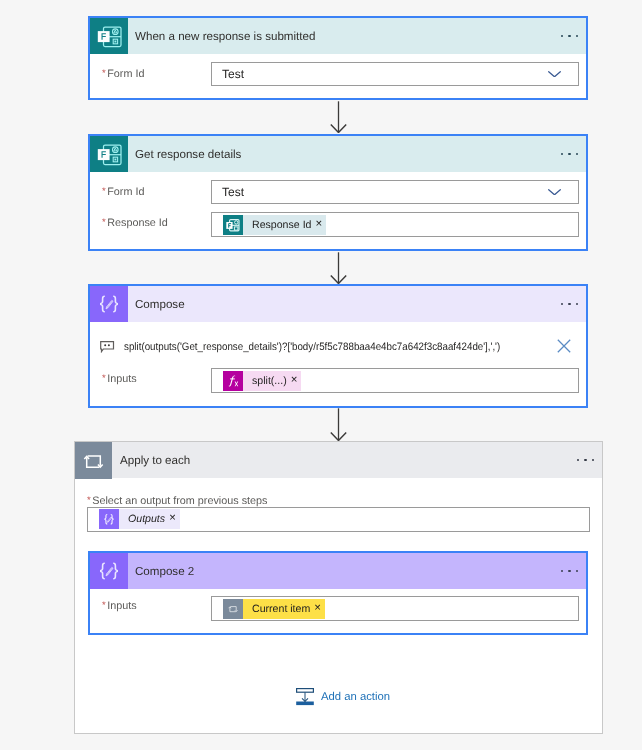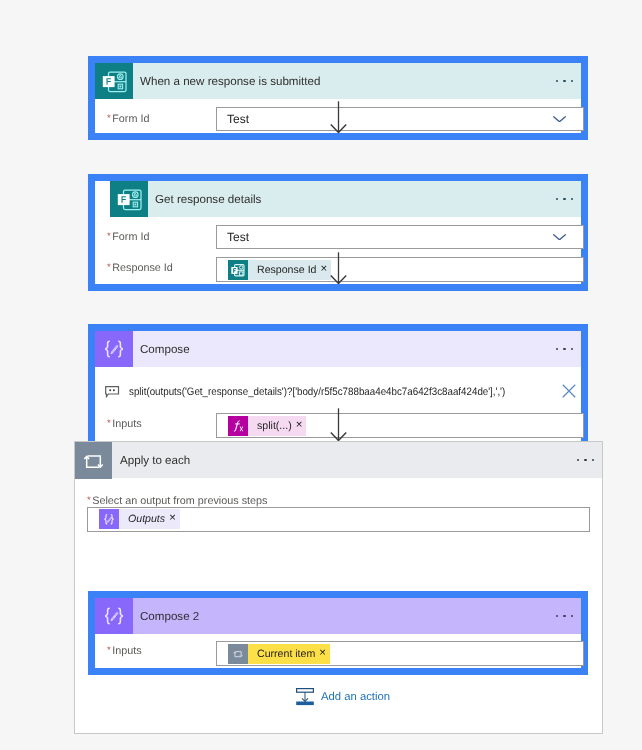--- a/index.html
+++ b/index.html
@@ -2,21 +2,21 @@
 <html><head>
 <meta charset="utf-8">
 <style>
   html,body{margin:0;padding:0;}
   body{width:642px;height:750px;background:#f6f6f6;
        font-family:"Liberation Sans",sans-serif;
        -webkit-font-smoothing:antialiased;text-rendering:geometricPrecision;}
   .stage{position:relative;width:642px;height:750px;overflow:hidden;background:#f6f6f6;}
 
   
-  .card{position:absolute;background:#fff;border:7px solid #3b82f6;box-sizing:border-box;margin-top:40px;}
+  .card{position:absolute;background:#fff;border:2px solid #3b82f6;box-sizing:border-box;}
   .card-head{position:relative;height:36px;box-sizing:border-box;}
   .card-icon{position:absolute;left:0;top:0;width:38px;height:36px;display:block;}
   .card-title{position:absolute;left:45px;top:1px;height:36px;line-height:36px;
               font-size:11.6px;color:#302f2d;white-space:nowrap;}
   .ellipsis{position:absolute;top:0;height:36px;display:flex;align-items:center;gap:5.2px;}
   .ellipsis i{display:block;width:2.2px;height:2.2px;border-radius:50%;background:#2a4a58;}
 
   
   .label{position:absolute;font-size:10.8px;color:#5b5a58;white-space:nowrap;}
   .req{color:#c0504d;font-size:9.5px;margin-right:1.5px;position:relative;top:-1.5px;}
@@ -82,21 +82,21 @@
         <path d="M0.7 0.7 L6.5 5.8 L12.3 0.7" fill="none" stroke="#3a5a93" stroke-width="1.25" stroke-linecap="round" stroke-linejoin="round"></path>
       </svg>
     </div>
   </div>
 
   <svg class="arrow" style="left:330px;top:101px;width:17px;height:32px;" viewBox="0 0 17 32">
     <line x1="8.5" y1="0.3" x2="8.5" y2="31.2" stroke="#3b3a39" stroke-width="1.3"></line>
     <path d="M0.8 23.5 L8.5 31.5 L16.2 23.5" fill="none" stroke="#3b3a39" stroke-width="1.45"></path>
   </svg>
 
-  <div class="card" style="left:88px;top:134px;width:500px;height:117px;padding-left:15px;">
+  <div class="card" style="left:88px;top:134px;width:500px;height:117px;">
     <div class="card-head" style="background:#d9ecee;">
       <span class="card-icon">
         <svg width="38" height="36" viewBox="0 0 76 72">
           <rect width="76" height="72" fill="#0e7f85"></rect>
           <g fill="none" stroke="#9ef0ef" stroke-width="2.5">
             <rect x="27.0" y="18.0" width="35.0" height="39.0" rx="3.0"></rect>
             <line x1="27.0" y1="37.4" x2="62.0" y2="37.4"></line>
           </g>
           <g fill="none" stroke="#9ef0ef">
             <circle cx="50.6" cy="27.4" r="5.6" stroke-width="2.2"></circle>

